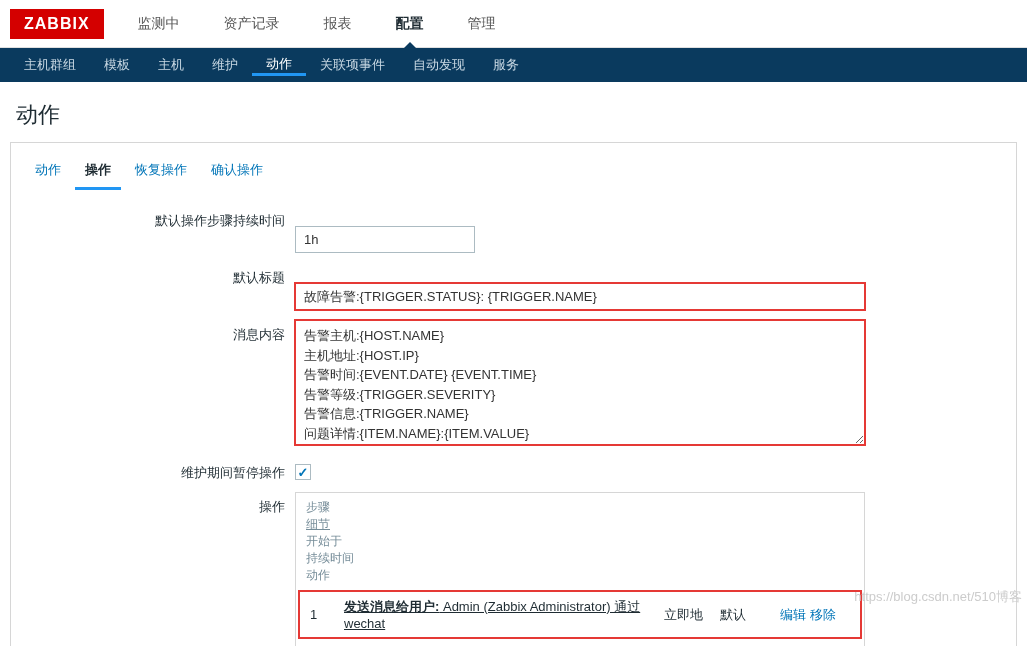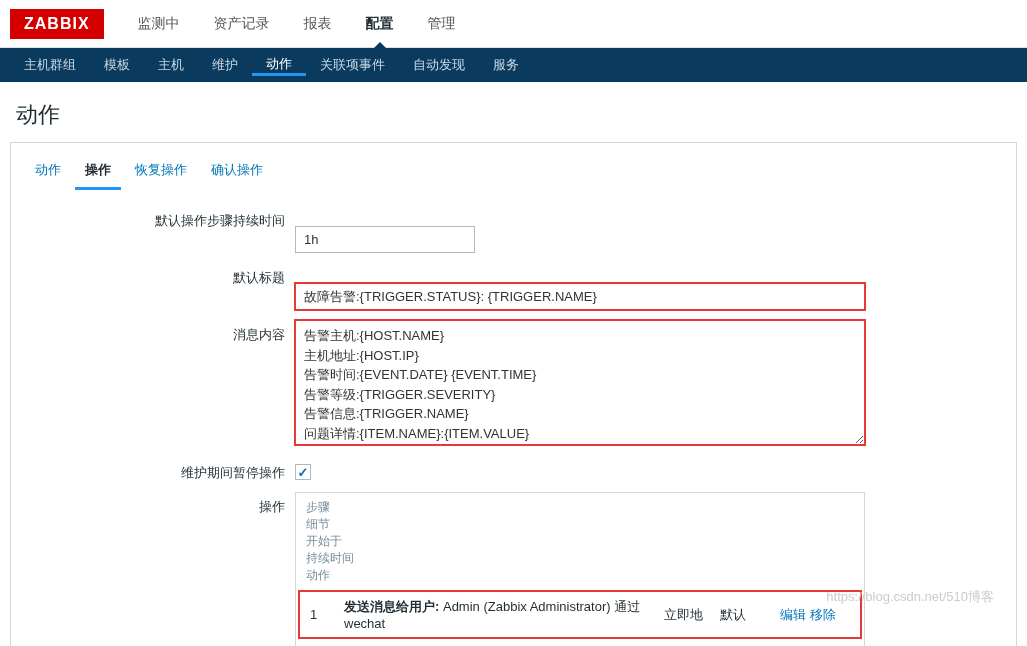--- a/index.html
+++ b/index.html
@@ -1,20 +1,20 @@
 <!DOCTYPE html>
 <html><head>
   <meta charset="utf-8">
   <style>
     * { margin: 0; padding: 0; box-sizing: border-box; }
     body { font-family: Arial, "Microsoft YaHei", sans-serif; font-size: 13px; color: #1f2c33; background: #fff; }
     
     .top-header { display: flex; align-items: center; padding: 0 10px; height: 48px; border-bottom: 1px solid #e0e0e0; }
     .logo { background: #d40000; color: #fff; font-weight: bold; font-size: 16px; padding: 6px 14px; letter-spacing: 1px; margin-right: 20px; text-align: right; }
-    .top-nav { display: flex; gap: 6px; }
+    .top-nav { display: flex; gap: 16px; }
     .top-nav-item { padding: 14px 14px; color: #555; cursor: pointer; font-size: 14px; position: relative; }
     .top-nav-item.active { color: #1f2c33; font-weight: bold; text-align: center; }
     .top-nav-item.active::after { content: ''; position: absolute; bottom: -1px; left: 50%; transform: translateX(-50%); width: 0; height: 0; border-left: 6px solid transparent; border-right: 6px solid transparent; border-bottom: 6px solid #0a3a5e; }
     
     .sub-nav { background: #0a3a5e; display: flex; padding: 0 10px; height: 34px; align-items: center; }
     .sub-nav-item { color: #c9d9e4; padding: 0 14px; cursor: pointer; display: flex; align-items: center; font-size: 13px; }
     .sub-nav-item.active { color: #fff; border-bottom: 3px solid #2196f3; }
     
     .page-title { font-size: 22px; padding: 18px 16px 12px; color: #1f2c33; }
     
@@ -36,34 +36,34 @@
     
     .highlight-red { outline: 2px solid #e53935; outline-offset: -1px; }
     
     .checkbox-wrap { padding-top: 6px; }
     .checkbox { width: 16px; height: 16px; border: 1px solid #acbbc2; display: inline-flex; align-items: center; justify-content: center; cursor: pointer; }
     .checkbox.checked::after { content: '✓'; color: #0275b8; font-weight: bold; font-size: 13px; }
     
     .ops-table { border: 1px solid #d6d6d6; width: 570px; }
     .ops-header { display: flex; padding: 6px 10px; font-size: 12px; color: #768d99; flex-direction: column; }
     .ops-col-step { width: 34px; }
-    .ops-col-detail { flex: 1; }
+    .ops-col-detail { flex: 1; text-decoration: underline; }
     .ops-col-start { width: 56px; }
     .ops-col-duration { width: 60px; }
     .ops-col-action { width: 70px; }
     .ops-row { display: flex; padding: 6px 10px; align-items: center; font-size: 13px; border: 2px solid #e53935; margin: 0 2px; }
     .ops-row .bold { font-weight: bold; }
     .ops-link { color: #0275b8; cursor: pointer; margin-right: 4px; }
     .ops-new { padding: 6px 10px; }
     
     .btn-row { display: flex; gap: 10px; margin-top: 14px; margin-left: 280px; }
     .btn { padding: 6px 16px; font-size: 13px; cursor: pointer; border: 1px solid #acbbc2; background: #fff; color: #1f2c33; }
     .btn.primary { background: #0f172a; color: #fff; border-color: #0275b8; }
     
-    .watermark { position: fixed; right: 33px; bottom: 40px; color: #ccc; font-size: 13px; }
+    .watermark { position: fixed; right: 5px; bottom: 40px; color: #ccc; font-size: 13px; }
   </style>
 </head>
 <body>
 
 <div class="top-header">
   <div class="logo">ZABBIX</div>
   <div class="top-nav">
       <div class="top-nav-item">监测中</div>
       <div class="top-nav-item">资产记录</div>
       <div class="top-nav-item">报表</div>

